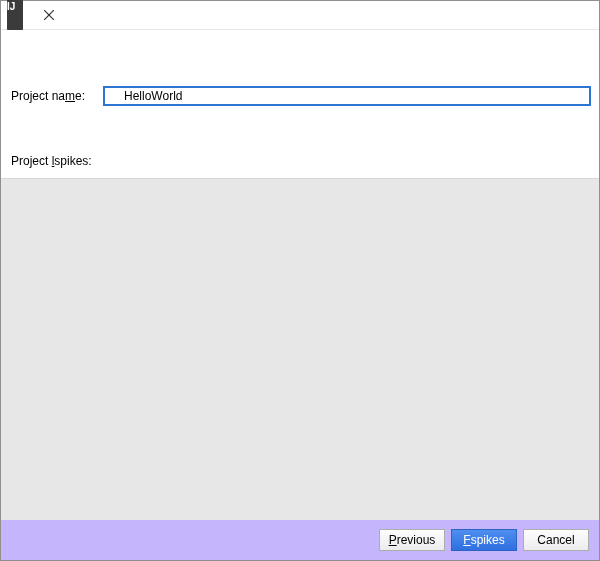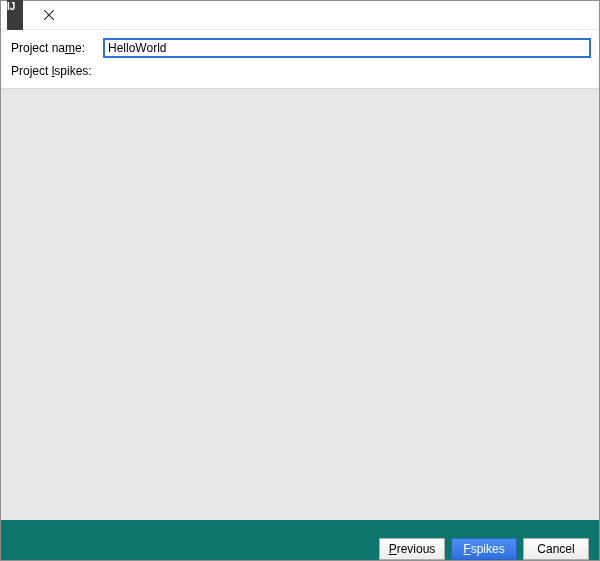--- a/index.html
+++ b/index.html
@@ -57,38 +57,39 @@
   .titlebar .close svg { width: 10px; height: 10px; }
 
   .form-area {
     padding: 8px 8px 4px 8px;
     background: #ffffff;
   }
   .row {
     display: flex;
     align-items: center;
     margin-bottom: 6px;
+    margin-top: 48px;
   }
   .row .lbl {
     width: 92px;
     font-size: 12px;
     padding-left: 2px;
   }
   .row .lbl .mn { text-decoration: underline; }
   .row .field-wrap {
     flex: 1;
     display: flex;
     align-items: stretch;
   }
   .row input.txt {
     flex: 1;
     height: 20px;
     box-sizing: border-box;
     font: inherit;
-    padding: 1px 4px;
+    padding: 1px 20px;
     border: 1px solid #7a7a7a;
     background: #fff;
     outline: none;
   }
   .row input.txt.focused {
     border: 1px solid #2e74d2;
     box-shadow: 0 0 0 1px #2e74d2 inset;
   }
   .browse-btn {
     width: 22px;
@@ -105,24 +106,24 @@
   }
 
   .body-area {
     flex: 1;
     background: #e7e7e7;
     border-top: 1px solid #d7d7d7;
   }
 
   .button-bar {
     height: 40px;
-    background: #0f766e;
+    background: #c4b5fd;
     display: flex;
     justify-content: flex-end;
-    align-items: flex-end;
+    align-items: center;
     padding: 0 10px;
     gap: 6px;
   }
   .btn {
     min-width: 66px;
     height: 22px;
     box-sizing: border-box;
     border: 1px solid #adadad;
     background: linear-gradient(#fdfdfd,#ececec);
     font: inherit;

